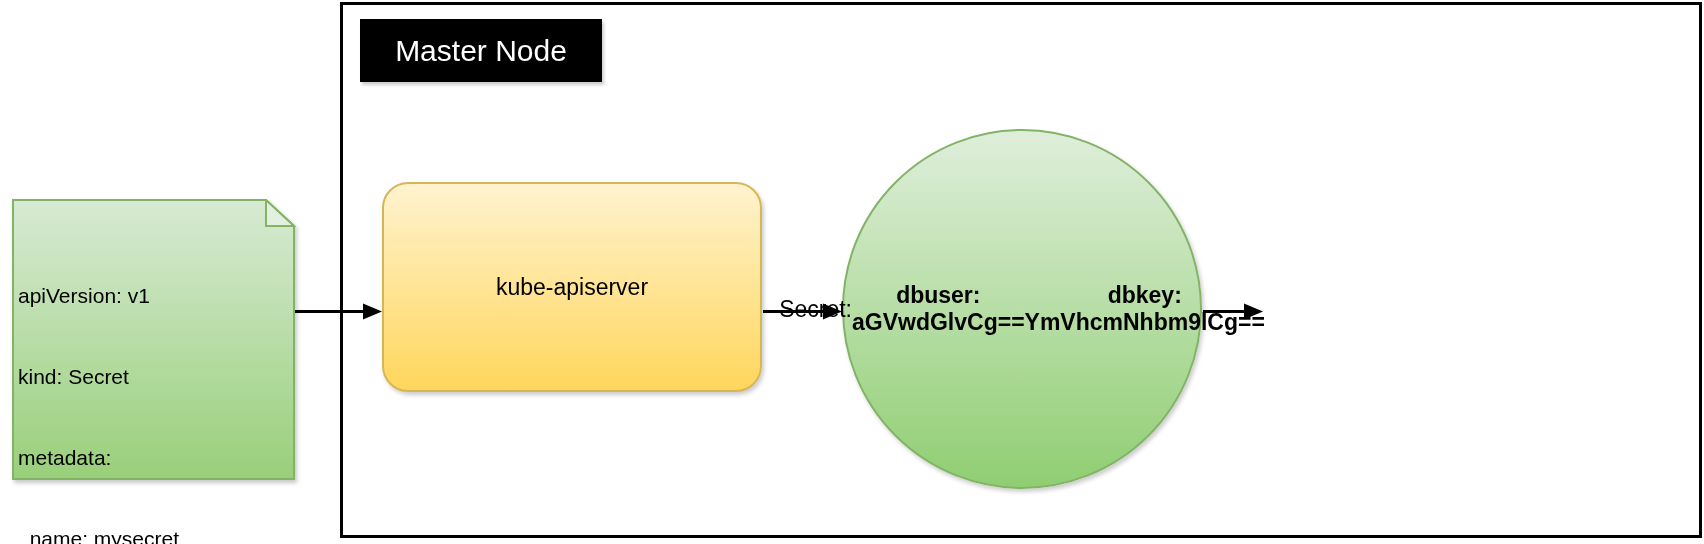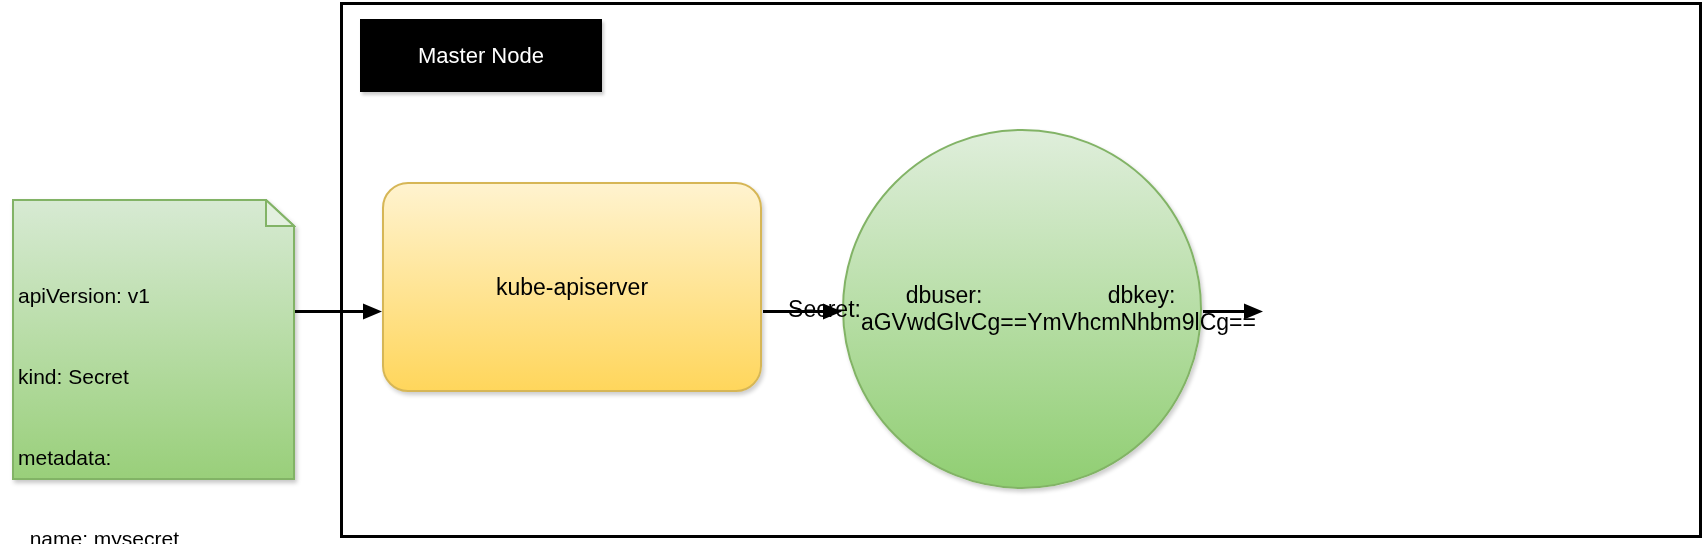--- a/index.html
+++ b/index.html
@@ -17,24 +17,24 @@
     position: absolute;
     left: 340px; top: 2px;
     width: 1362px; height: 536px;
     box-sizing: border-box;
     border: 3px solid var(--boundary_stroke, #000);
     background: transparent;
   }
   .master-label {
     position: absolute;
     left: 360px; top: 19px;
-    width: 242px; height: 73px;
+    width: 242px; height: 63px;
     background: var(--label_bg, #000);
     color: var(--label_text, #fff);
-    font-size: 22px;
+    font-size: 30px;
     display: flex; align-items: center; justify-content: center;
     box-shadow: 2px 3px 3px rgba(0,0,0,0.20);
   }
   .note-wrap {
     position: absolute;
     left: 12px; top: 199px;
     width: 284px; height: 282px;
   }
   .note-wrap svg { display: block; filter: drop-shadow(2px 3px 2px rgba(0,0,0,0.22)); }
   .note-text {
@@ -64,21 +64,21 @@
     box-sizing: border-box;
     border: 2px solid var(--circle_stroke, #82B366);
     border-radius: 50%;
     background: linear-gradient(to bottom, var(--circle_fill_top, #DFEEDB), var(--circle_fill_bottom, #90CE72));
     display: flex; flex-direction: row; align-items: center; justify-content: center;
     font-size: 23px;
     line-height: 27px;
     text-align: center;
     box-shadow: 2px 3px 4px rgba(0,0,0,0.20);
   }
-  .secret-circle .bold { font-weight: normal; }
+  .secret-circle .bold { font-weight: bold; }
   .arrows {
     position: absolute;
     left: 0; top: 0;
     pointer-events: none;
   }
 </style>
 </head>
 <body>
 
 <div class="canvas">

